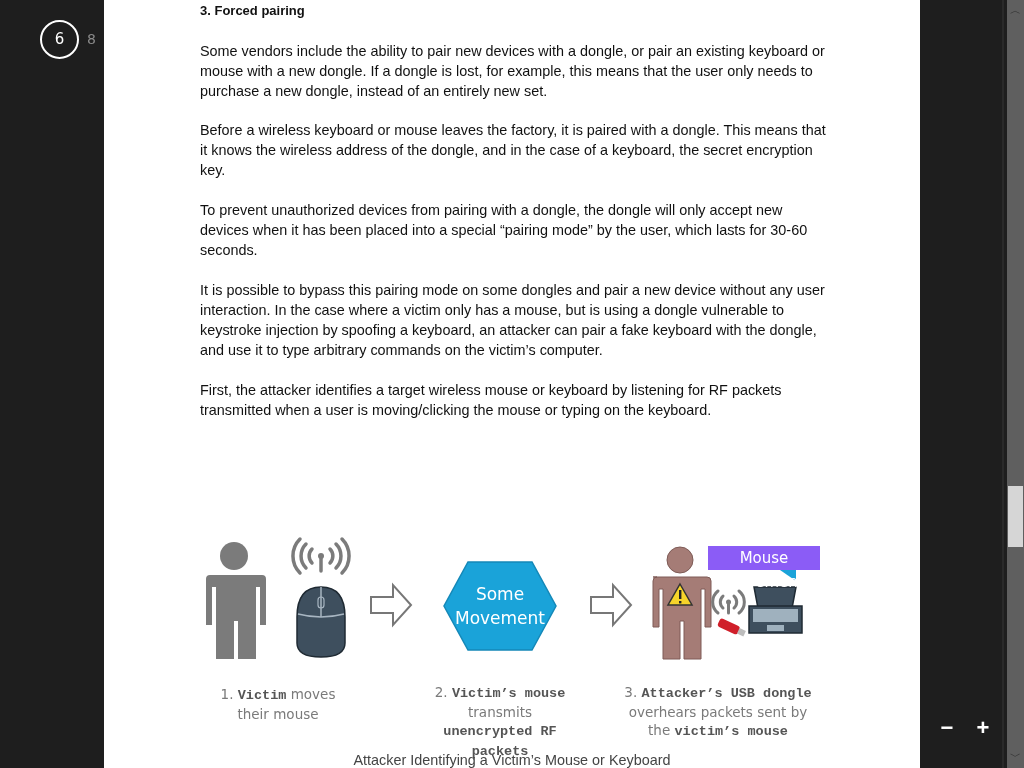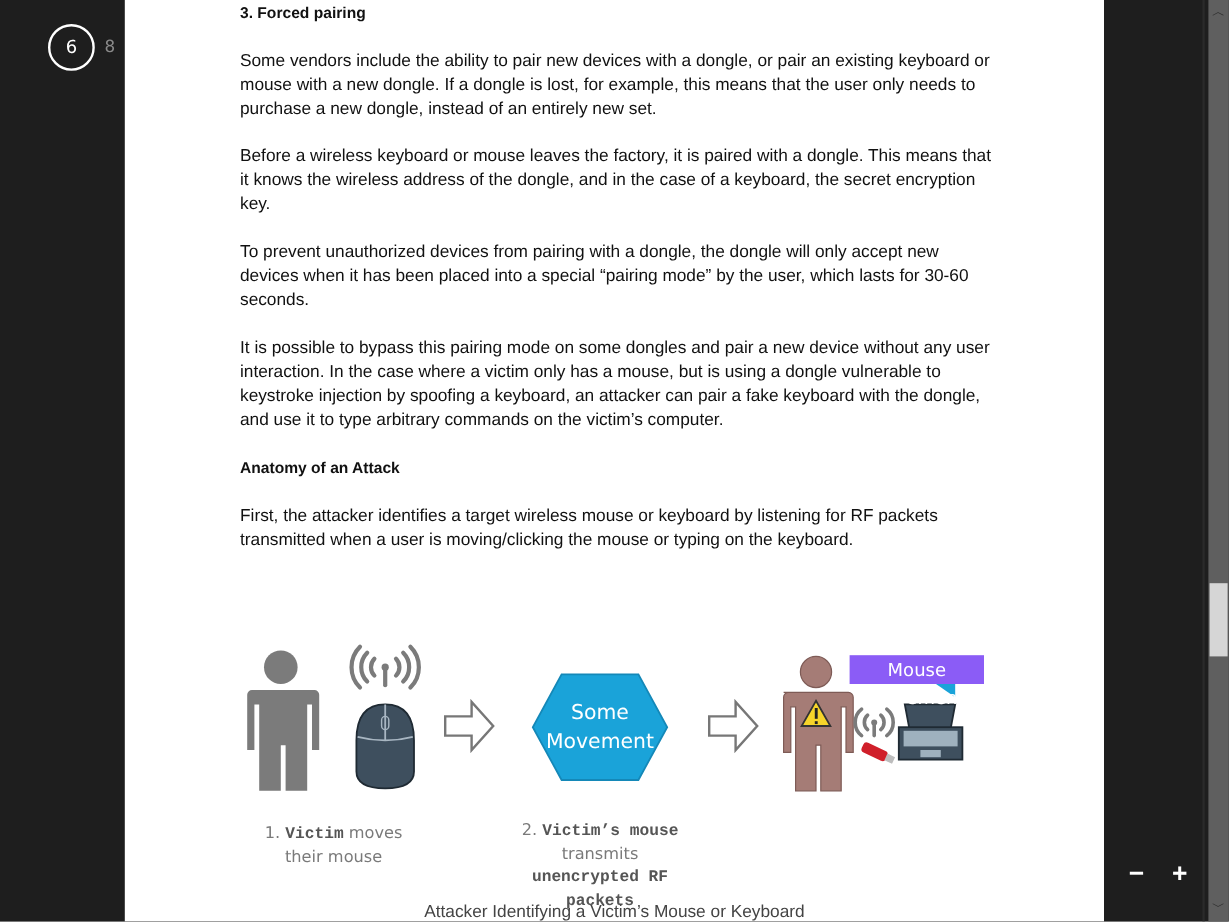--- a/index.html
+++ b/index.html
@@ -72,21 +72,20 @@
 <div class="page-num-current">6</div>
 <div class="page-num-total">8</div>
 
 <div class="page">
   <div class="content">
     <h3 style="margin-top:1px;">3. Forced pairing</h3>
     <p>Some vendors include the ability to pair new devices with a dongle, or pair an existing keyboard or mouse with a new dongle. If a dongle is lost, for example, this means that the user only needs to purchase a new dongle, instead of an entirely new set.</p>
     <p style="margin-top:-1px;">Before a wireless keyboard or mouse leaves the factory, it is paired with a dongle. This means that it knows the wireless address of the dongle, and in the case of a keyboard, the secret encryption key.</p>
     <p>To prevent unauthorized devices from pairing with a dongle, the dongle will only accept new devices when it has been placed into a special “pairing mode” by the user, which lasts for 30-60 seconds.</p>
     <p>It is possible to bypass this pairing mode on some dongles and pair a new device without any user interaction. In the case where a victim only has a mouse, but is using a dongle vulnerable to keystroke injection by spoofing a keyboard, an attacker can pair a fake keyboard with the dongle, and use it to type arbitrary commands on the victim’s computer.</p>
-    <h3>Anatomy of an Attack</h3>
     <p>First, the attacker identifies a target wireless mouse or keyboard by listening for RF packets transmitted when a user is moving/clicking the mouse or typing on the keyboard.</p>
   </div>
 
   <div class="figure">
     <svg width="816" height="240" style="position:absolute;left:0;top:0;">
 
       <g fill="#7b7b7b">
         <circle cx="130" cy="21" r="14"></circle>
         <path d="M102 40 h56 a4 4 0 0 1 4 4 v46 h-6 v-38 h-4 v72 h-18 v-38 h-4 v38 h-18 v-72 h-4 v38 h-6 v-46 a4 4 0 0 1 4 -4 z"></path>
       </g>
@@ -160,20 +159,26 @@
       <span>1.</span>
       <b>Victim</b>
       <span>moves their mouse</span>
     </div>
     <div class="fig-caption" style="left:318px;top:148px;width:156px;">
       <span>2.</span>
       <b>Victim’s mouse</b>
       <span>transmits</span>
       <b>unencrypted RF packets</b>
     </div>
+    <div class="fig-caption" style="left:516px;top:148px;width:196px;">
+      <span>3.</span>
+      <b>Attacker’s USB dongle</b>
+      <span>overhears packets sent by the</span>
+      <b>victim’s mouse</b>
+    </div>
   </div>
   <div class="figure-title">Attacker Identifying a Victim’s Mouse or Keyboard</div>
 </div>
 
 <div class="zoom-btn" style="left:935px;">−</div>
 <div class="zoom-btn" style="left:971px;">+</div>
 
 <div class="divider-line"></div>
 <div class="scrollbar">
   <div class="scroll-arrow" style="top:2px;">︿</div>

